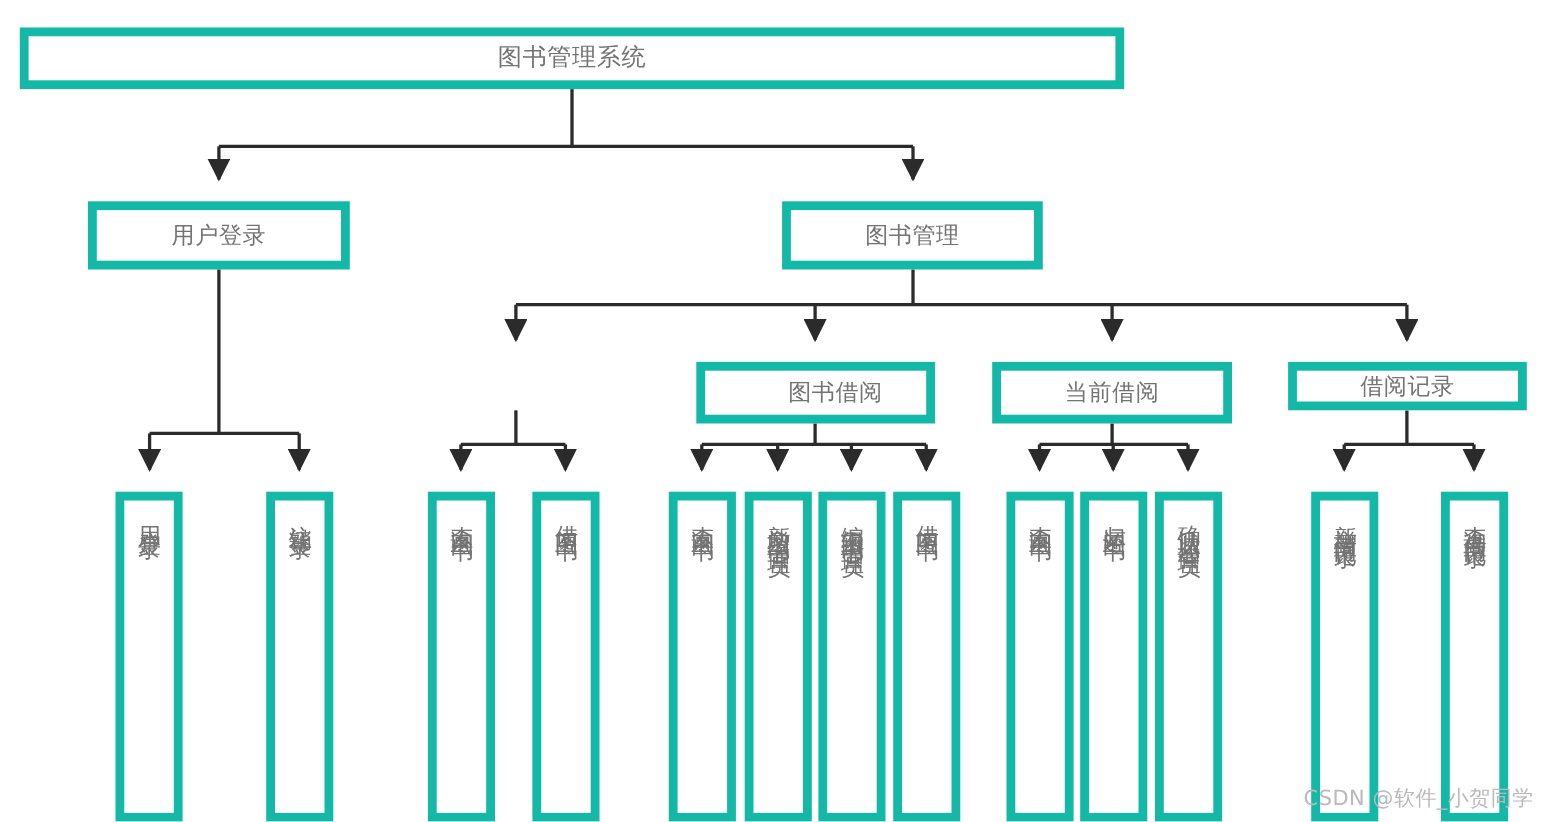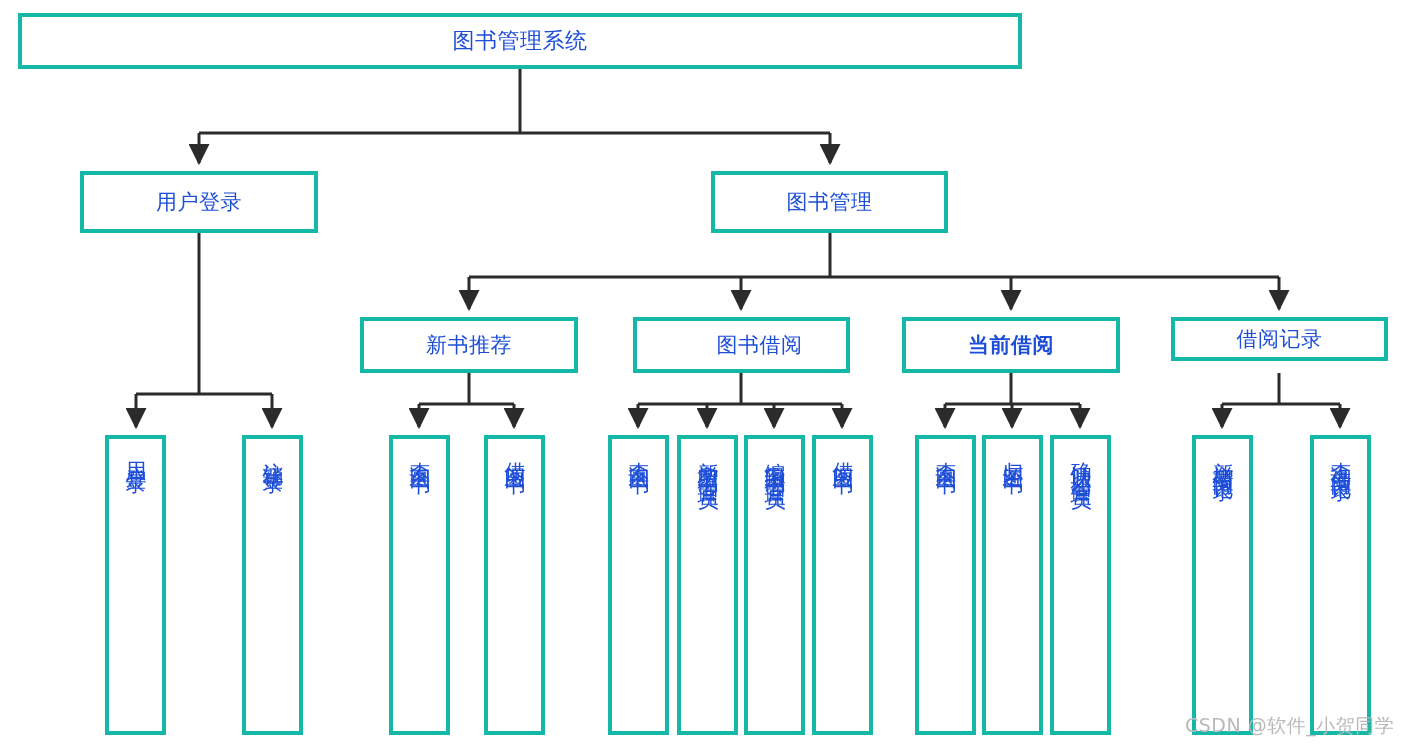--- a/index.html
+++ b/index.html
@@ -22,25 +22,26 @@
     left: 0;
     top: 0;
     width: 1405px;
     height: 747px;
     pointer-events: none;
   }
   .node {
     position: absolute;
     box-sizing: border-box;
     background: #ffffff;
-    border: 4px solid #14b8a6;
+    border: 8px solid #14b8a6;
     display: flex;
     align-items: center;
     justify-content: center;
-    color: #1d4ed8;
+    color: #737373;
+    margin-top: 12px;
   }
   .node .label {
     display: block;
     text-align: center;
     line-height: 1.15;
     white-space: nowrap;
   }
   
   .node.horiz .label {
     font-size: 21px;
@@ -131,27 +132,24 @@
     <span class="label">图书管理系统</span>
   </div>
 
   <div class="node horiz" style="left:80px; top:171px; width:238px; height:62px;">
     <span class="label">用户登录</span>
   </div>
   <div class="node horiz" style="left:711px; top:171px; width:237px; height:62px;">
     <span class="label">图书管理</span>
   </div>
 
-  <div class="node horiz" style="left:360px; top:317px; width:218px; height:56px;">
-    <span class="label">新书推荐</span>
-  </div>
   <div class="node horiz" style="left:633px; top:317px; width:217px; height:56px;padding-left:36px;">
     <span class="label">图书借阅</span>
   </div>
-  <div class="node horiz" style="left:902px; top:317px; width:218px; height:56px;font-weight:bold;">
+  <div class="node horiz" style="left:902px; top:317px; width:218px; height:56px;">
     <span class="label">当前借阅</span>
   </div>
   <div class="node horiz" style="left:1171px; top:317px; width:217px; height:44px;">
     <span class="label">借阅记录</span>
   </div>
 
   <div class="node vert" style="left:105px; top:435px; width:61px; height:300px;">
     <span class="label">用户登录</span>
   </div>
   <div class="node vert" style="left:242px; top:435px; width:61px; height:300px;">

